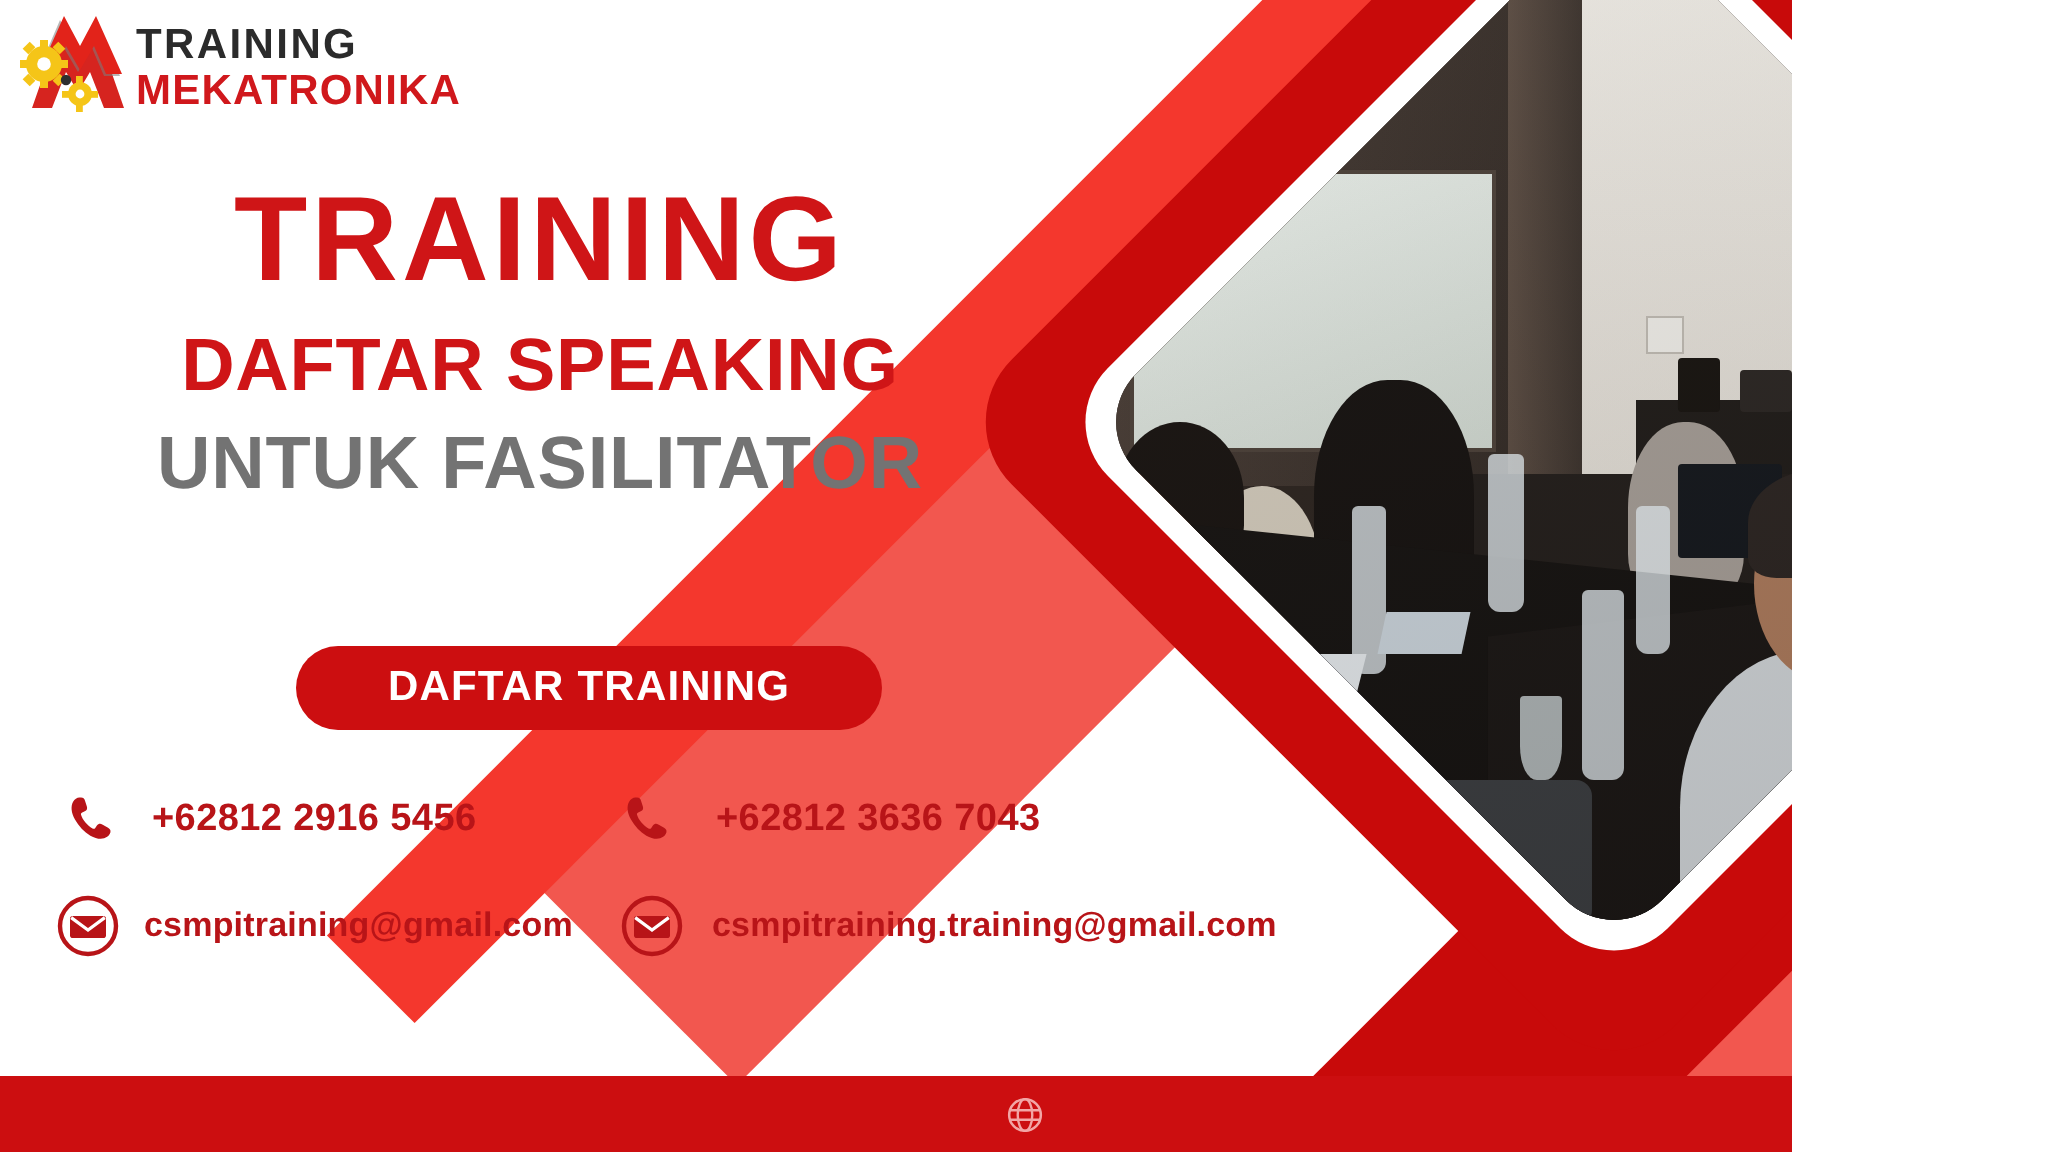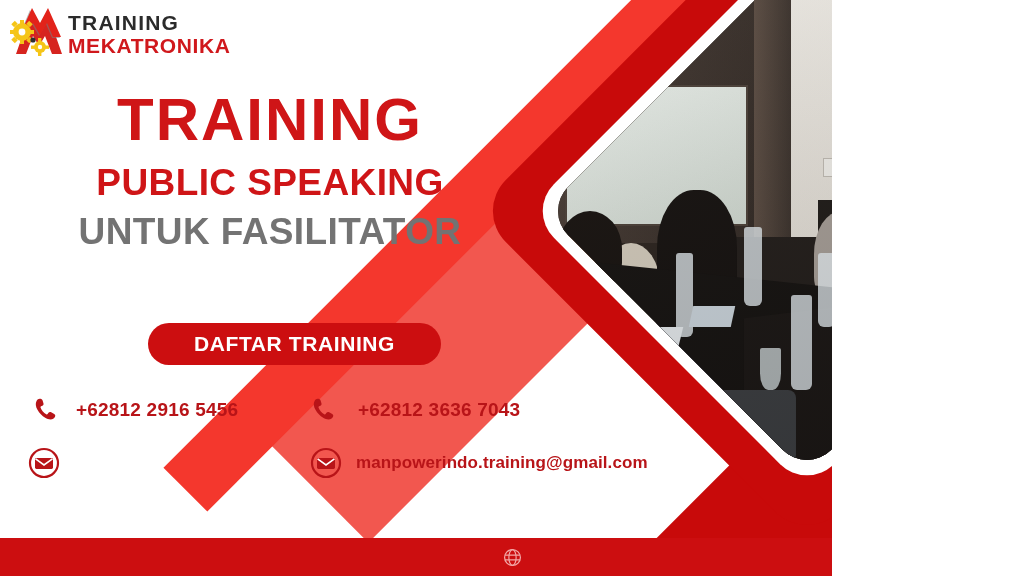--- a/index.html
+++ b/index.html
@@ -6,21 +6,21 @@
     margin: 0;
     padding: 0;
     background: #ffffff;
   }
   body {
     font-family: "Liberation Sans", sans-serif;
   }
 
   .poster {
     position: relative;
-    width: 832px;
+    width: 896px;
     height: 576px;
     background: #ffffff;
     overflow: hidden;
   }
 
   
   .stripe-layer {
     position: absolute;
     inset: 0;
     overflow: hidden;
@@ -500,21 +500,21 @@
       <circle cx="25" cy="36" r="2.6" fill="#2f2f2f"></circle>
     </svg>
     <div class="logo-text">
       <div class="logo-l1">TRAINING</div>
       <div class="logo-l2">MEKATRONIKA</div>
     </div>
   </div>
 
   <div class="headline">
     <div class="h-main">TRAINING</div>
-    <div class="h-sub1">PUBLIC SPEAKING</div>
+    <div class="h-sub1">DAFTAR SPEAKING</div>
     <div class="h-sub2">UNTUK FASILITATOR</div>
   </div>
 
   <button class="cta">DAFTAR TRAINING</button>
 
   <div class="contacts">
     <div class="contact-row phones">
       <div class="phone-item first">
         <svg class="phone-icon" viewBox="0 0 24 24">
           <path d="M6.6 2.4c-1 0-2.1.7-2.7 1.8-1.1 2-.8 4.7.8 7.6 1.6 2.9 3.9 5.3 6.6 6.9 2.8 1.6 5.4 1.8 7.2.5 1-.7 1.6-1.8 1.4-2.7-.1-.5-.5-.9-1.2-1.3l-2.3-1.3c-.9-.5-1.7-.3-2.3.5l-.7 1c-.3.4-.7.5-1.2.2-1.1-.6-2.2-1.5-3.1-2.6-.9-1.1-1.5-2.2-1.8-3.2-.1-.5 0-.8.5-1l1.1-.5c.9-.4 1.2-1.1.9-2.1L9 3.7c-.2-.7-.6-1.1-1.1-1.2-.4-.1-.8-.1-1.3-.1z" fill="#b81418"></path>
@@ -529,28 +529,29 @@
       </div>
     </div>
 
     <div class="contact-row emails">
       <div class="email-item first">
         <svg class="mail-icon" viewBox="0 0 32 32">
           <circle cx="16" cy="16" r="14" fill="none" stroke="#b81418" stroke-width="2.2"></circle>
           <rect x="7" y="11" width="18" height="11" rx="1.4" fill="#b81418"></rect>
           <path d="M7.6 11.8 L16 18 L24.4 11.8" fill="none" stroke="#ffffff" stroke-width="1.6"></path>
         </svg>
+        <span class="email-text">csmpitraining@gmail.com</span>
       </div>
       <div class="email-item second">
         <svg class="mail-icon" viewBox="0 0 32 32">
           <circle cx="16" cy="16" r="14" fill="none" stroke="#b81418" stroke-width="2.2"></circle>
           <rect x="7" y="11" width="18" height="11" rx="1.4" fill="#b81418"></rect>
           <path d="M7.6 11.8 L16 18 L24.4 11.8" fill="none" stroke="#ffffff" stroke-width="1.6"></path>
         </svg>
-        <span class="email-text">manpowerindo.training@gmail.com</span>
+        <span class="email-text">csmpitraining.training@gmail.com</span>
       </div>
     </div>
   </div>
 
   <div class="footer">
     <svg class="globe-icon" viewBox="0 0 24 24">
       <circle cx="12" cy="12" r="10" fill="none" stroke="#f2a6a6" stroke-width="1.6"></circle>
       <ellipse cx="12" cy="12" rx="4.6" ry="10" fill="none" stroke="#f2a6a6" stroke-width="1.5"></ellipse>
       <path d="M2.4 9 H21.6 M2.4 15 H21.6" stroke="#f2a6a6" stroke-width="1.5"></path>
     </svg>

